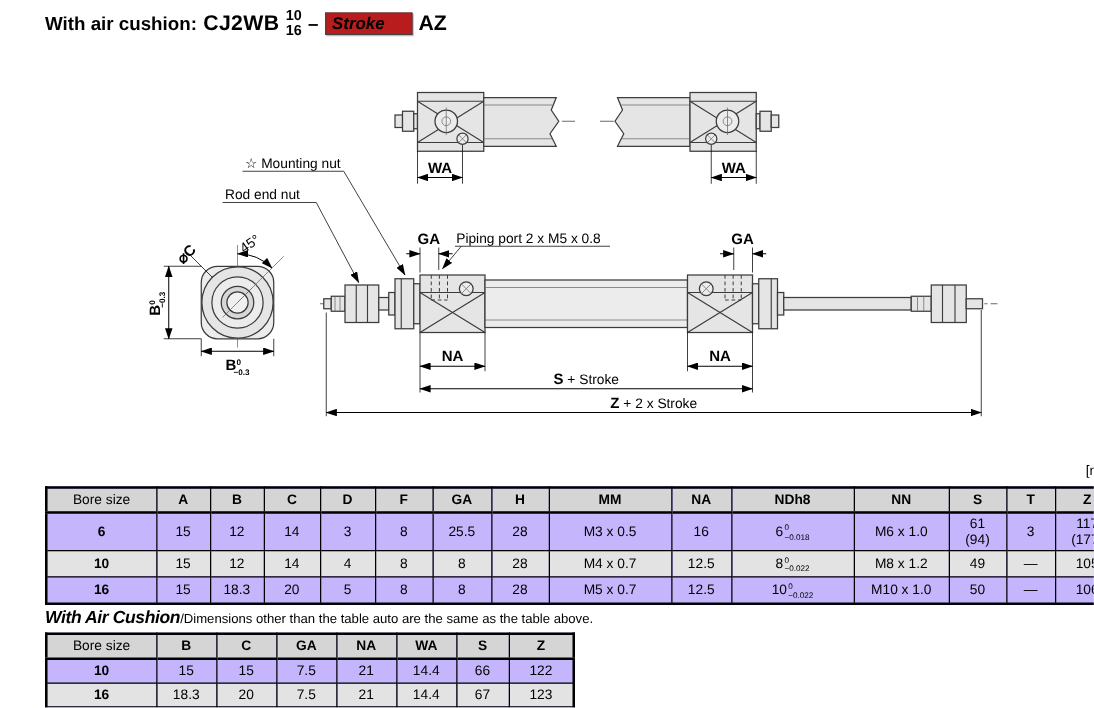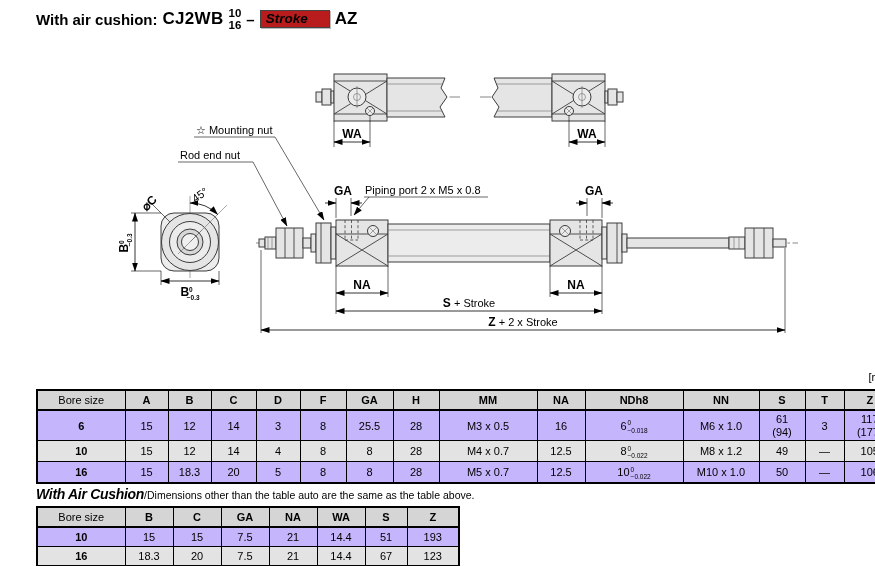--- a/index.html
+++ b/index.html
@@ -411,22 +411,22 @@
       </tr>
     </thead>
     <tbody>
       <tr class="r-sm">
         <td class="bore">10</td>
         <td>15</td>
         <td>15</td>
         <td>7.5</td>
         <td>21</td>
         <td>14.4</td>
-        <td>51</td>
-        <td>193</td>
+        <td>66</td>
+        <td>122</td>
       </tr>
       <tr class="r-sm shade">
         <td class="bore">16</td>
         <td>18.3</td>
         <td>20</td>
         <td>7.5</td>
         <td>21</td>
         <td>14.4</td>
         <td>67</td>
         <td>123</td>

